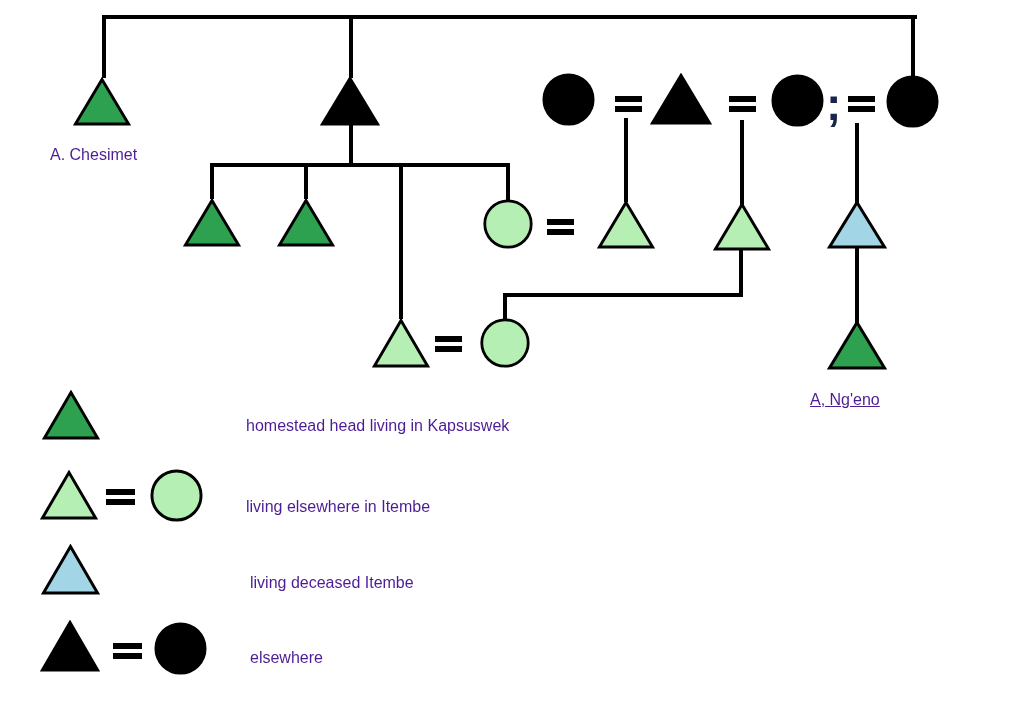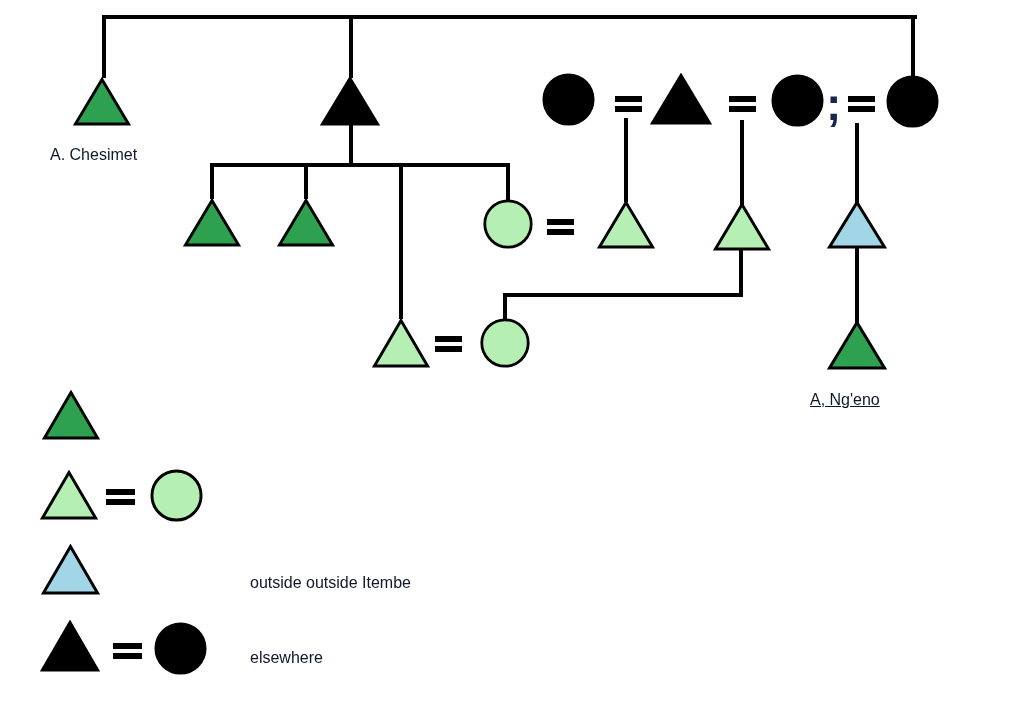--- a/index.html
+++ b/index.html
@@ -7,21 +7,21 @@
   #canvas {
     position:relative; width:1009px; height:702px; background:#fff;
     font-family:"Liberation Sans", sans-serif; overflow:hidden;
   }
   .layer { position:absolute; inset:0; }
   .ln  { position:absolute; background:#000; }
   .sym { position:absolute; display:block; }
   .eq  { position:absolute; display:flex; flex-direction:column; gap:4px; }
   .eq .bar { width:27px; height:6px; background:#000; }
   .eq.wide .bar { width:29px; }
-  .lbl { position:absolute; font-size:16px; color:#0f172a; white-space:nowrap; }
+  .lbl { position:absolute; font-size:16px; color:#4c1d95; white-space:nowrap; }
   .semi { position:absolute; font-size:46px; font-weight:bold; line-height:0.72;
           color:#17264a; }
 </style>
 </head>
 <body>
 
 <div id="canvas">
 
   <div class="layer">
 
@@ -132,36 +132,38 @@
     </svg>
     <div class="lbl" style="left:810px; top:391px;text-decoration:underline;">A, Ng'eno</div>
 
   </div>
 
   <div class="layer">
 
     <svg class="sym" style="left:42px; top:390px;" width="58" height="50" viewBox="0 0 60 50" preserveAspectRatio="none">
       <polygon points="30,2.5 57.5,48 2.5,48" stroke="#000" stroke-width="3" fill="#2EA151"></polygon>
     </svg>
+    <div class="lbl" style="left:246px; top:417px;">homestead head living in Kapsuswek</div>
 
     <svg class="sym" style="left:40px; top:470px;" width="58" height="50" viewBox="0 0 60 50" preserveAspectRatio="none">
       <polygon points="30,2.5 57.5,48 2.5,48" stroke="#000" stroke-width="3" fill="#B5EFB3"></polygon>
     </svg>
     <div class="eq wide" style="left:106px; top:489px;">
       <div class="bar"></div>
         <div class="bar"></div>
     </div>
     <svg class="sym" style="left:149px; top:468px;" width="55" height="55" viewBox="0 0 56 56">
       <circle cx="28" cy="28" r="25" stroke="#000" stroke-width="3" fill="#B5EFB3"></circle>
     </svg>
+    <div class="lbl" style="left:246px; top:498px;">living elsewhere in Itembe</div>
 
     <svg class="sym" style="left:41px; top:544px;" width="59" height="51" viewBox="0 0 60 50" preserveAspectRatio="none">
       <polygon points="30,2.5 57.5,48 2.5,48" stroke="#000" stroke-width="3" fill="#A2D5E6"></polygon>
     </svg>
-    <div class="lbl" style="left:250px; top:574px;">outside outside Itembe</div>
+    <div class="lbl" style="left:250px; top:574px;">living deceased Itembe</div>
 
     <svg class="sym" style="left:40px; top:620px;" width="60" height="52" viewBox="0 0 60 50" preserveAspectRatio="none">
       <polygon points="30,2.5 57.5,48 2.5,48" stroke="#000" stroke-width="3" fill="#000000"></polygon>
     </svg>
     <div class="eq wide" style="left:113px; top:643px;">
       <div class="bar"></div>
         <div class="bar"></div>
     </div>
     <svg class="sym" style="left:153px; top:621px;" width="55" height="55" viewBox="0 0 56 56">
       <circle cx="28" cy="28" r="25" stroke="#000" stroke-width="3" fill="#000000"></circle>

